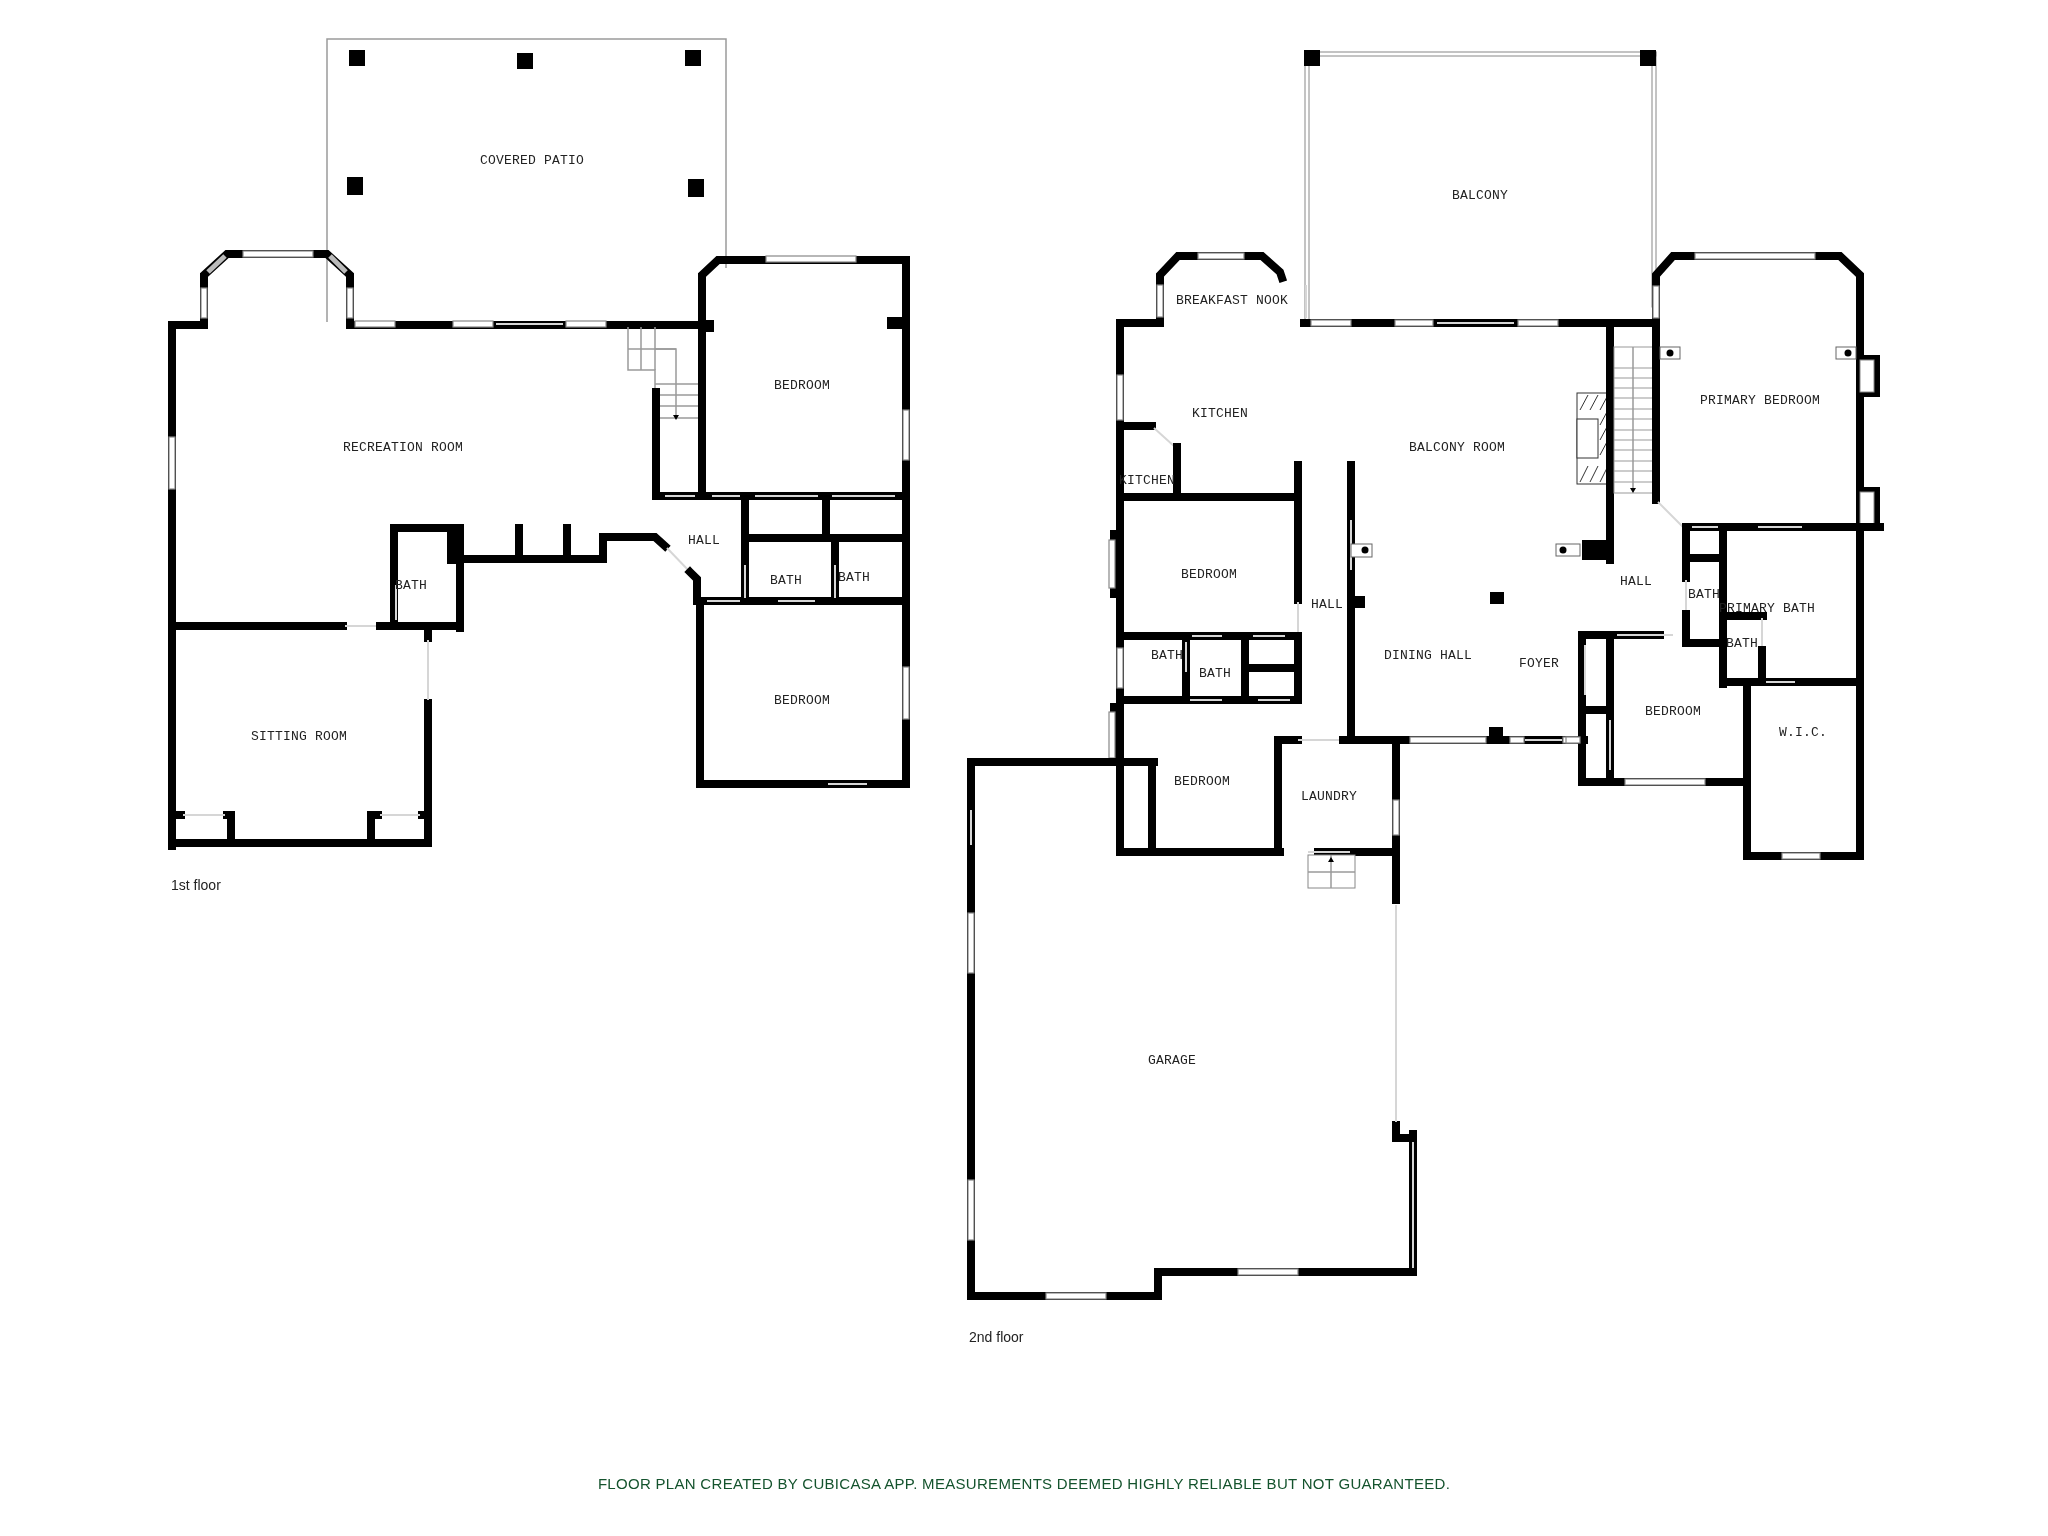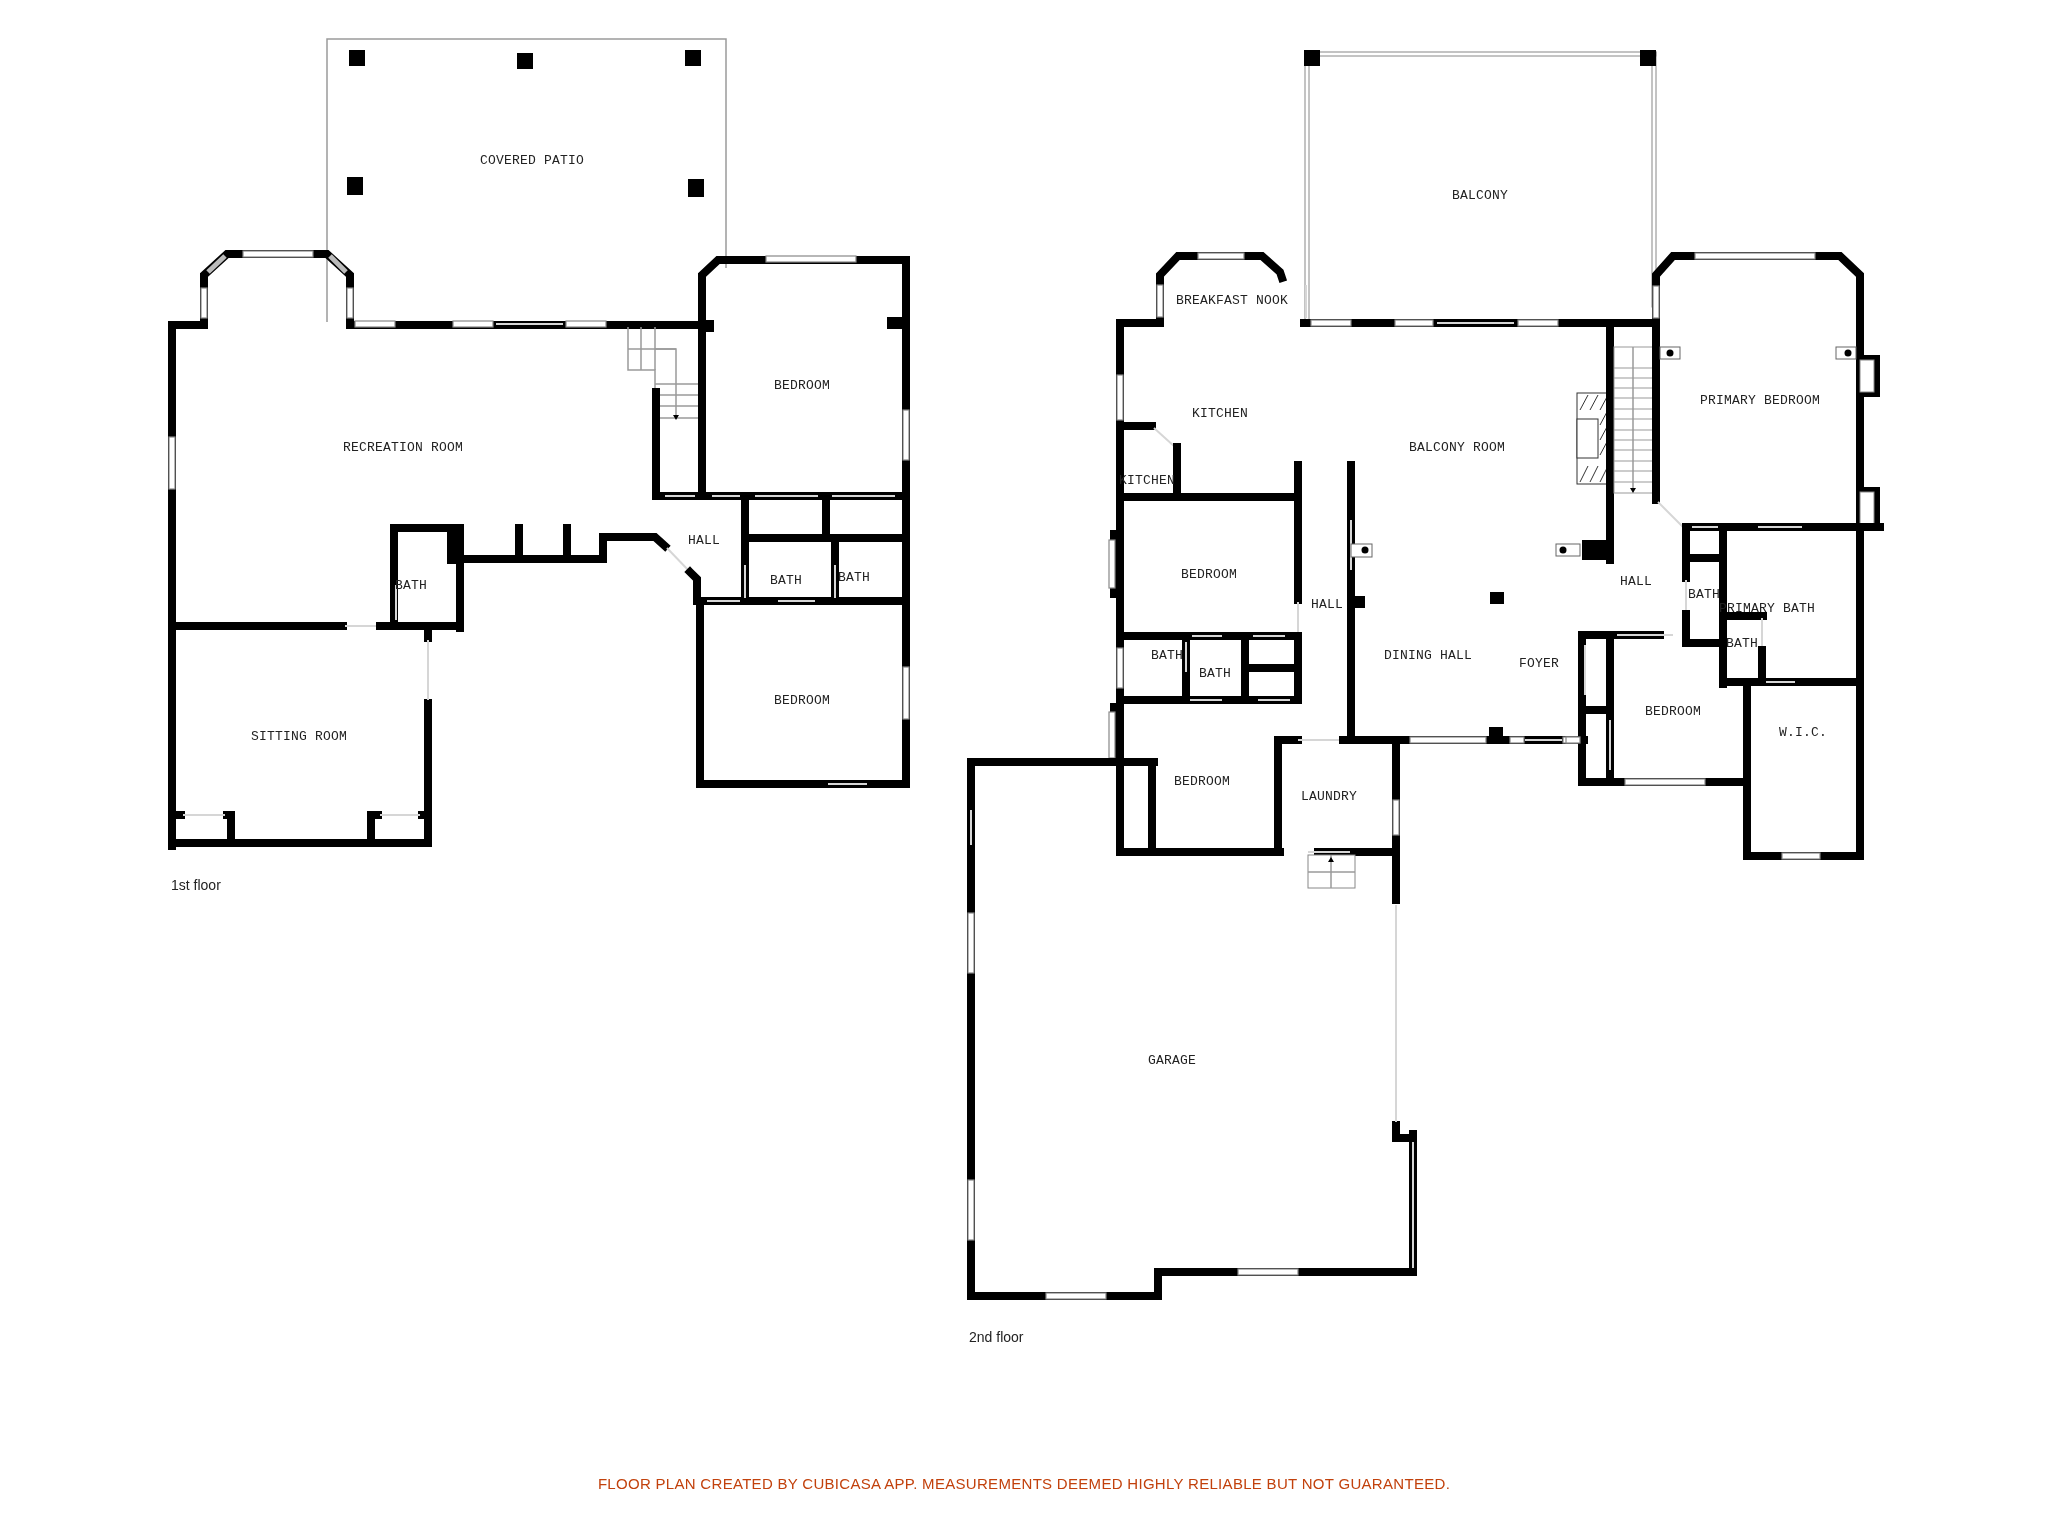--- a/index.html
+++ b/index.html
@@ -5,21 +5,21 @@
   html, body { margin: 0; padding: 0; background: #ffffff; }
   body { width: 2048px; height: 1536px; position: relative; overflow: hidden; font-family: "Liberation Sans", "DejaVu Sans", sans-serif; }
   svg.plan { position: absolute; left: 0; top: 0; }
   .wall { stroke: #000; stroke-width: 8; fill: none; stroke-linecap: square; stroke-linejoin: miter; }
   .thin { stroke: #9a9a9a; stroke-width: 1.5; fill: none; }
   .win { fill: #fff; stroke: #888; stroke-width: 1.2; }
   .door { stroke: #d6d6d6; stroke-width: 2; }
   .col { fill: #000; }
   .label { position: absolute; transform: translate(-50%, -50%); font-size: 13px; color: #222; white-space: nowrap; letter-spacing: 0.2px; font-family: Liberation Mono, monospace; }
   .floor-label { position: absolute; font-size: 14px; color: #222; white-space: nowrap; }
-  .footer { position: absolute; left: 0; width: 2048px; top: 1475px; text-align: center; font-size: 15px; color: #c2410c; letter-spacing: 0.3px; }
+  .footer { position: absolute; left: 0; width: 2048px; top: 1475px; text-align: center; font-size: 15px; color: #14532d; letter-spacing: 0.3px; }
 </style>
 </head>
 <body>
 
 <svg class="plan" width="2048" height="1536" viewBox="0 0 2048 1536">
 
   <g>
 
     <polyline class="thin" points="327,322 327,39 726,39 726,268"></polyline>
     <g>

